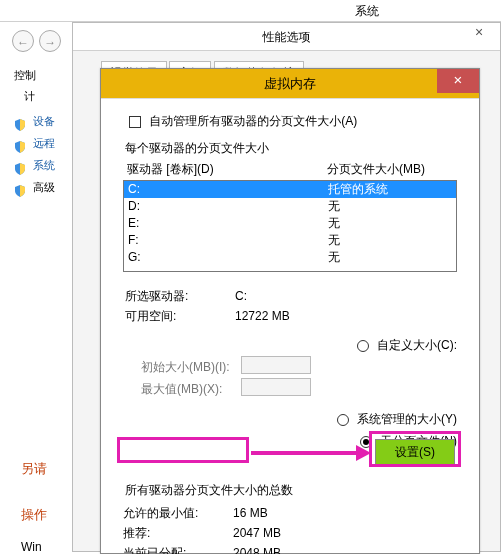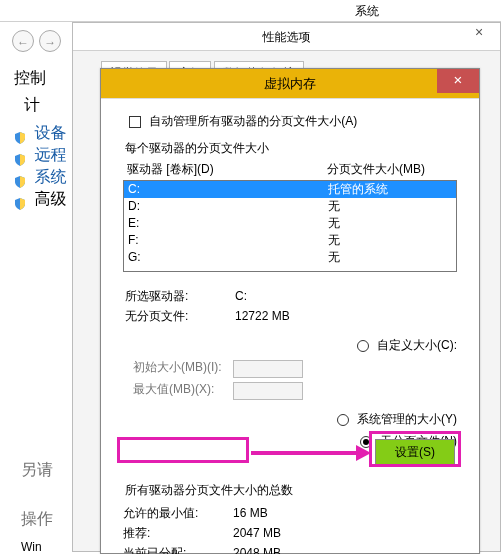--- a/index.html
+++ b/index.html
@@ -4,21 +4,21 @@
 <style>
 * { box-sizing: border-box; font-family: "Microsoft YaHei", "SimSun", sans-serif; }
 body { margin: 0; background: #fff; width: 501px; height: 554px; overflow: hidden; position: relative; font-size: 12px; color: #000; }
 
 
 .bg-win1 { position: absolute; left: 0; top: 0; width: 501px; height: 554px; background: #fff; }
 .bg-title1 { position: absolute; left: 0; top: 0; width: 501px; height: 22px; background: #fff; border-bottom: 1px solid #d0d0d0; }
 .bg-title1 span { position: absolute; left: 355px; top: 3px; font-size: 12px; }
 .nav-btns { position: absolute; left: 12px; top: 30px; }
 .nav-btn { display: inline-block; width: 22px; height: 22px; border: 1px solid #aaa; border-radius: 50%; text-align: center; line-height: 20px; margin-right: 2px; color: #888; background: #f7f7f7; }
-.side-list { position: absolute; left: 14px; top: 68px; font-size: 16px; color: #1a5da6; }
+.side-list { position: absolute; left: 14px; top: 68px; font-size: 11px; color: #1a5da6; }
 .side-item { height: 22px; line-height: 22px; }
 .side-item .shield { display: inline-block; width: 12px; height: 12px; margin-right: 4px; vertical-align: middle; }
 .side-item .shield svg { width: 12px; height: 12px; }
 .side-black { color: #000; }
 .side-head { color: #000; font-weight: normal; margin-bottom: 6px; }
 
 
 .perf-win { position: absolute; left: 72px; top: 22px; width: 429px; height: 530px; background: #f4f4f4; border: 1px solid #bbb; }
 .perf-title { height: 28px; background: #fff; border-bottom: 1px solid #d0d0d0; text-align: center; line-height: 28px; font-size: 12px; }
 .perf-close { position: absolute; right: 0; top: 0; width: 42px; height: 20px; background: #fff; text-align: center; line-height: 18px; font-size: 14px; color: #555; }
@@ -45,32 +45,32 @@
 
 .info-grid { margin: 14px 0 8px 2px; }
 .info-row { display: flex; line-height: 20px; }
 .info-row .lbl { flex: 0 0 110px; }
 .info-row .val { flex: 1; }
 
 .opt-section { margin: 2px 0 2px 2px; }
 .radio-row { line-height: 22px; text-align: right; }
 .radio { display: inline-block; width: 12px; height: 12px; border: 1px solid #333; border-radius: 50%; vertical-align: middle; margin-right: 5px; background: #fff; position: relative; }
 .radio.checked::after { content: ""; position: absolute; left: 2px; top: 2px; width: 6px; height: 6px; background: #000; border-radius: 50%; }
-.sub-row { display: flex; align-items: flex-end; margin-left: 8px; line-height: 22px; color: #777; }
+.sub-row { display: flex; align-items: flex-start; margin-left: 16px; line-height: 22px; color: #777; }
 .sub-row .slbl { flex: 0 0 100px; }
 .sub-row .sinput { width: 70px; height: 18px; border: 1px solid #bbb; background: #f4f4f4; }
 .hl-box { position: absolute; border: 3px solid #e31fb0; pointer-events: none; }
 .arrow { position: absolute; pointer-events: none; }
 
 .set-btn { position: absolute; width: 80px; height: 26px; border: 1px solid #888; background: #84cc16; text-align: center; line-height: 24px; font-size: 12px; }
 
 .totals { margin-top: 14px; }
 .totals .info-row .lbl { flex: 0 0 110px; }
 
-.truncated { position: absolute; left: 21px; top: 460px; font-size: 16px; color: #737373; }
+.truncated { position: absolute; left: 21px; top: 460px; font-size: 13px; color: #c2410c; }
 .win-label { position: absolute; left: 21px; top: 540px; font-size: 12px; }
 </style>
 </head>
 <body>
 
 <div class="bg-win1">
   <div class="bg-title1">
     <span>系统</span>
   </div>
   <div class="nav-btns">
@@ -165,21 +165,21 @@
         <div class="c2">无</div>
       </div>
     </div>
 
     <div class="info-grid">
       <div class="info-row">
         <div class="lbl">所选驱动器:</div>
         <div class="val">C:</div>
       </div>
       <div class="info-row">
-        <div class="lbl">无分页文件:</div>
+        <div class="lbl">可用空间:</div>
         <div class="val">12722 MB</div>
       </div>
     </div>
 
     <div class="opt-section">
       <div class="radio-row">
         <span class="radio"></span>
         <span>自定义大小(C):</span>
       </div>
       <div class="sub-row">

